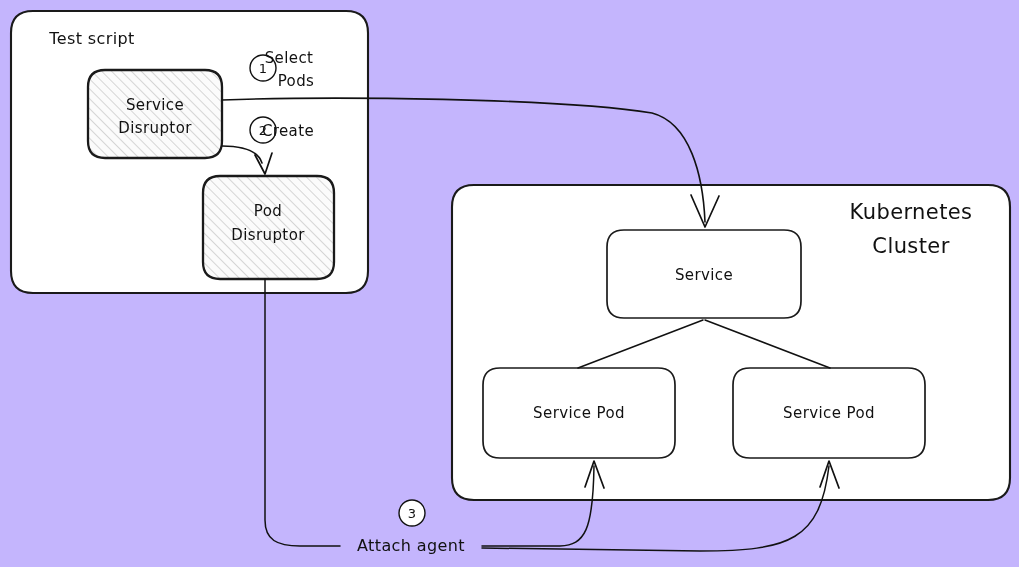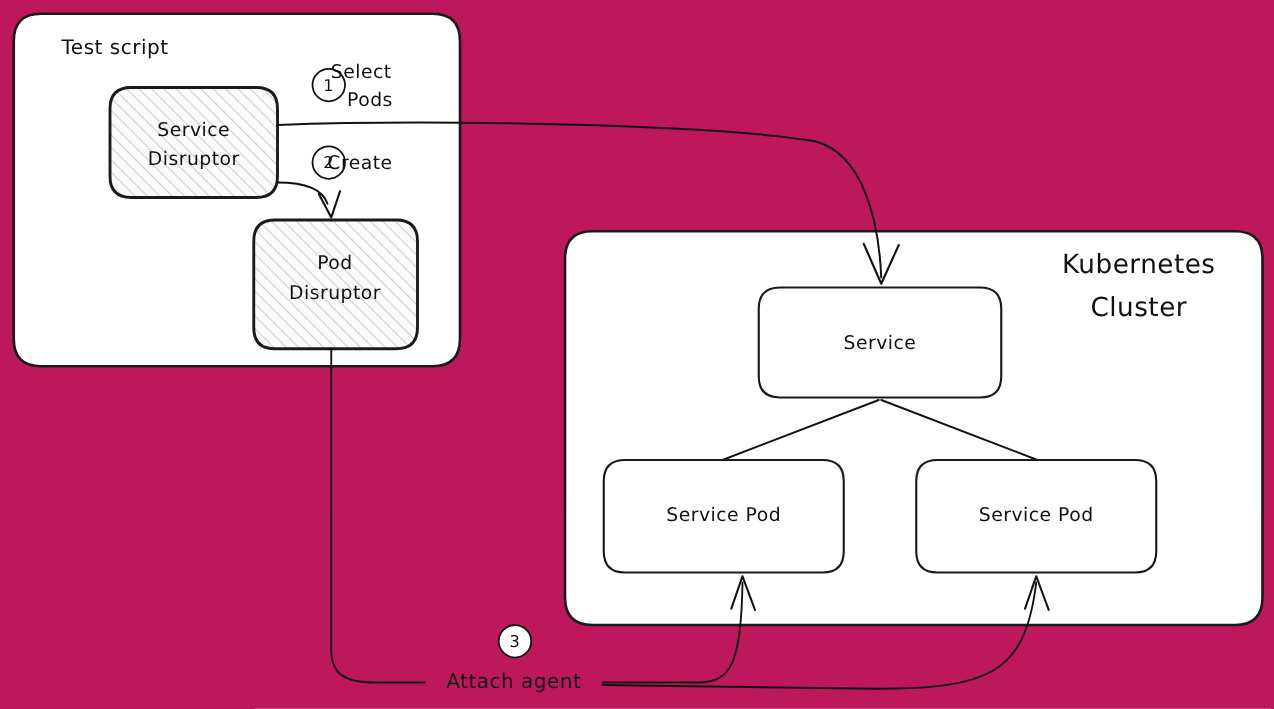--- a/index.html
+++ b/index.html
@@ -1,20 +1,20 @@
 <!DOCTYPE html>
 <html><head>
 <meta charset="utf-8">
 <style>
   html,body{margin:0;padding:0;background:#ffffff;}
   body{
     font-family:"DejaVu Sans", sans-serif;
     width:1019px;height:567px;overflow:hidden;position:relative;
   }
-  #canvas-root{position:relative;width:1019px;height:567px;background:#be185d;}
+  #canvas-root{position:relative;width:1019px;height:567px;background:#c4b5fd;}
   svg.diagram{position:absolute;left:0;top:0;width:1019px;height:567px;}
   .lbl{
     font-family:"DejaVu Sans", sans-serif;
     fill:#111111;
     font-size:15px;
     text-anchor:middle;
     dominant-baseline:middle;
     letter-spacing:0.4px;
   }
   .lbl-group-title{font-size:16px;}

